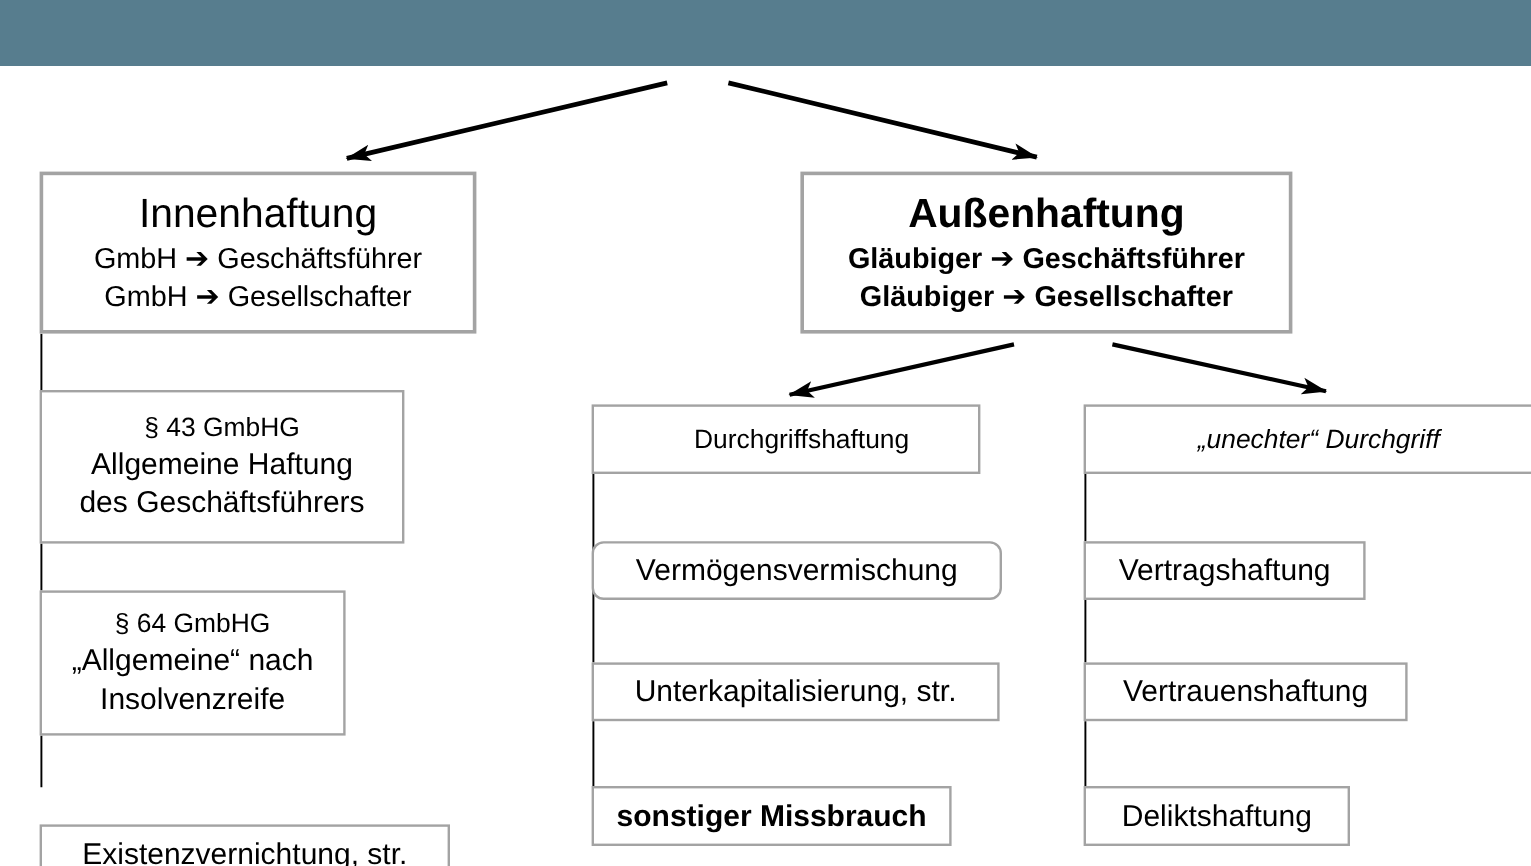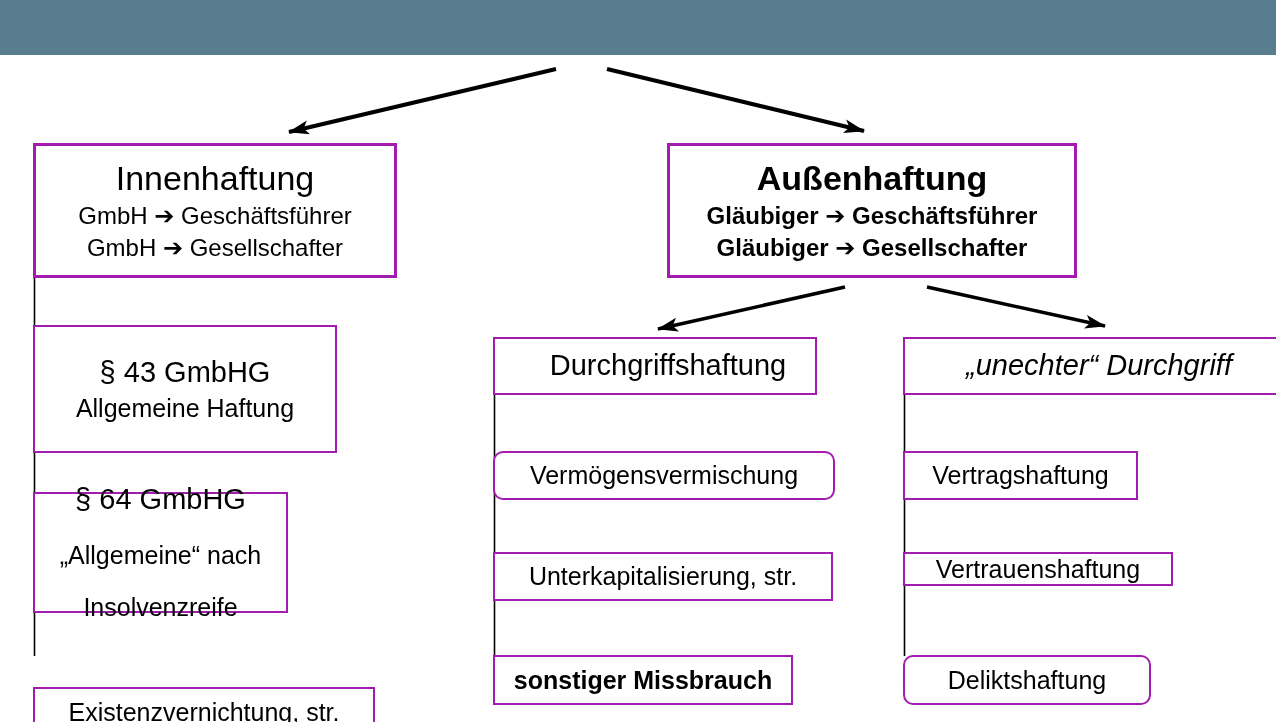--- a/index.html
+++ b/index.html
@@ -26,49 +26,49 @@
   }
   .connector-layer {
     position: absolute;
     left: 0; top: 0;
     width: 1276px;
     height: 722px;
   }
   .box {
     position: absolute;
     background: #ffffff;
-    border: 2px solid #a21caf;
+    border: 2px solid #a3a3a3;
     display: flex;
     flex-direction: column;
     align-items: center;
     justify-content: center;
     text-align: center;
     box-sizing: border-box;
     line-height: 1.28;
   }
   .box.thick { border-width: 3px; }
   .t-lg  { font-size: 34px; line-height: 1.25; }
-  .t-md  { font-size: 29px; line-height: 1.3;  }
+  .t-md  { font-size: 22px; line-height: 1.3;  }
   .t-sub { font-size: 24px; line-height: 1.33; }
   .t-sm  { font-size: 25px; line-height: 1.3;  }
 
   
   #innen      { left: 33px;  top: 143px; width: 364px; height: 135px; }
   #aussen     { left: 667px; top: 143px; width: 410px; height: 135px; font-weight: bold; }
   #p43        { left: 33px;  top: 325px; width: 304px; height: 128px; }
-  #p64        { left: 33px;  top: 492px; width: 255px; height: 121px; gap: 20px; }
+  #p64        { left: 33px;  top: 492px; width: 255px; height: 121px; }
   #existenz   { left: 33px;  top: 655px; width: 342px; height: 50px; margin-top: 32px; }
   #durch      { left: 493px; top: 337px; width: 324px; height: 58px; padding-left: 26px; }
   #verm       { left: 493px; top: 451px; width: 342px; height: 49px; border-radius: 10px; }
   #unterkap   { left: 493px; top: 552px; width: 340px; height: 49px; }
   #sonst      { left: 493px; top: 655px; width: 300px; height: 50px; font-weight: bold; }
   #unecht     { left: 903px; top: 337px; width: 392px; height: 58px; font-style: italic; }
   #vertrag    { left: 903px; top: 451px; width: 235px; height: 49px; }
-  #vertrauen  { left: 903px; top: 552px; width: 270px; height: 34px; }
-  #delikt     { left: 903px; top: 655px; width: 248px; height: 50px; border-radius: 10px; }
+  #vertrauen  { left: 903px; top: 552px; width: 270px; height: 49px; }
+  #delikt     { left: 903px; top: 655px; width: 222px; height: 50px; }
 </style>
 </head>
 <body style="background: rgb(255, 255, 255);">
 
 <div class="slide">
 
   <div class="header-bar" id="header-bar" style="background: rgb(87, 125, 142);"></div>
 
   <svg class="connector-layer" width="1276" height="722" viewBox="0 0 1276 722" xmlns="http://www.w3.org/2000/svg">
     <defs>
@@ -96,20 +96,21 @@
 
   <div class="box thick" id="aussen">
     <div class="t-lg">Außenhaftung</div>
     <div class="t-sub">Gläubiger ➔ Geschäftsführer</div>
     <div class="t-sub">Gläubiger ➔ Gesellschafter</div>
   </div>
 
   <div class="box" id="p43">
     <div class="t-md">§ 43 GmbHG</div>
     <div class="t-sm">Allgemeine Haftung</div>
+    <div class="t-sm">des Geschäftsführers</div>
   </div>
 
   <div class="box" id="p64">
     <div class="t-md">§ 64 GmbHG</div>
     <div class="t-sm">„Allgemeine“ nach</div>
     <div class="t-sm">Insolvenzreife</div>
   </div>
 
   <div class="box" id="existenz">
     <div class="t-sm">Existenzvernichtung, str.</div>

